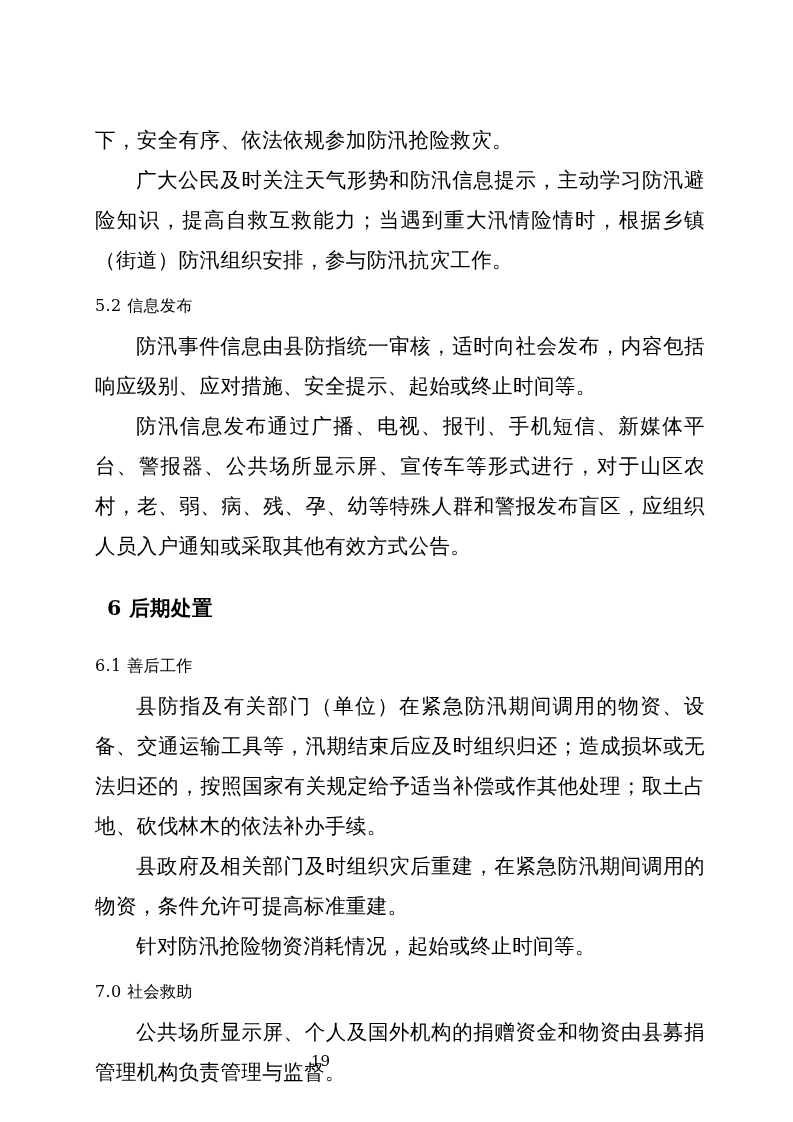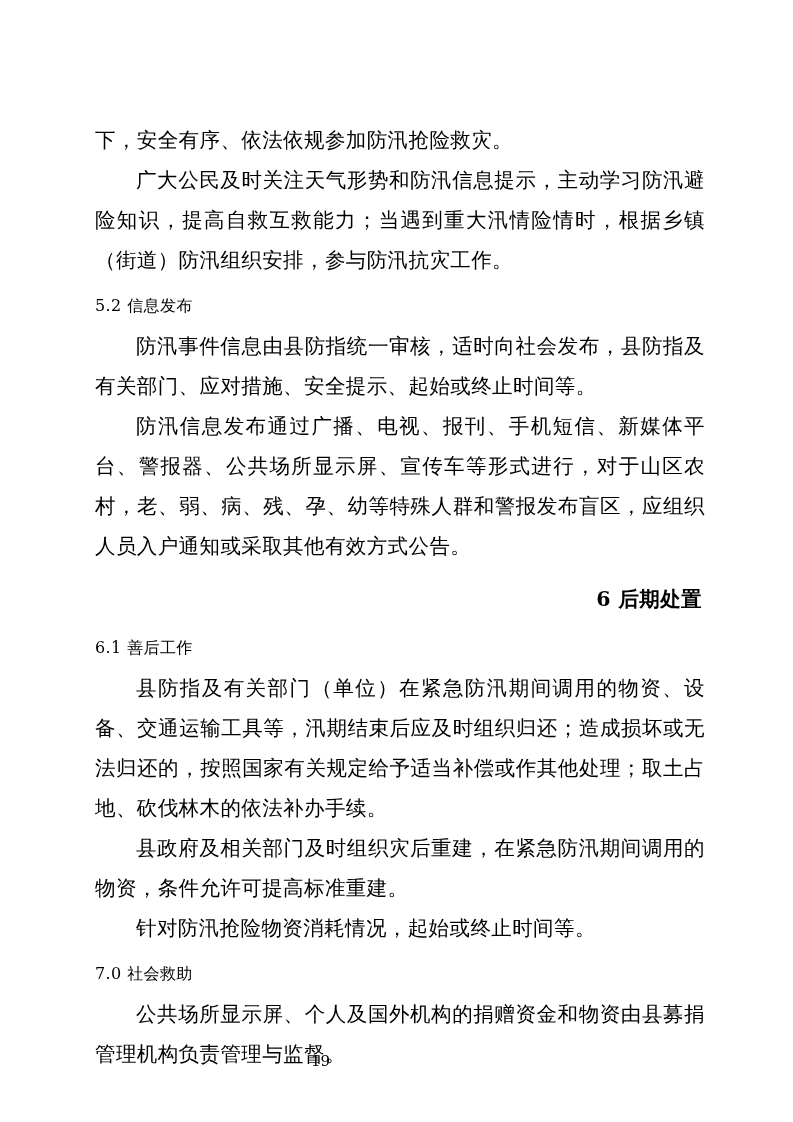--- a/index.html
+++ b/index.html
@@ -32,26 +32,25 @@
     font-size: 20.5px;
     line-height: 40px;
     text-align: justify;
     text-justify: inter-ideograph;
     letter-spacing: 0.4px;
   }
   p.indent {
     text-indent: 41px;
   }
   h2.heading {
-    margin: 3px;
+    margin: 12px;
     font-size: 20.5px;
     line-height: 40px;
     font-weight: bold;
     letter-spacing: 0.4px;
-    text-align: right;
   }
   h3.subheading {
     margin: 0;
     font-size: 16px;
     line-height: 40px;
     font-weight: normal;
     letter-spacing: 0.4px;
   }
   .gap-sm { height: 6px; }
   .gap-md { height: 10px; }
@@ -74,21 +73,21 @@
   <div class="doc-body">
 
     <p class="para">下，安全有序、依法依规参加防汛抢险救灾。</p>
 
     <p class="para indent">广大公民及时关注天气形势和防汛信息提示，主动学习防汛避险知识，提高自救互救能力；当遇到重大汛情险情时，根据乡镇（街道）防汛组织安排，参与防汛抗灾工作。</p>
 
     <div class="gap-sm"></div>
 
     <h3 class="subheading">5.2 信息发布</h3>
 
-    <p class="para indent">防汛事件信息由县防指统一审核，适时向社会发布，县防指及有关部门、应对措施、安全提示、起始或终止时间等。</p>
+    <p class="para indent">防汛事件信息由县防指统一审核，适时向社会发布，内容包括响应级别、应对措施、安全提示、起始或终止时间等。</p>
 
     <p class="para indent">防汛信息发布通过广播、电视、报刊、手机短信、新媒体平台、警报器、公共场所显示屏、宣传车等形式进行，对于山区农村，老、弱、病、残、孕、幼等特殊人群和警报发布盲区，应组织人员入户通知或采取其他有效方式公告。</p>
 
     <div class="gap-md"></div>
 
     <h2 class="heading">6 后期处置</h2>
 
     <div class="gap-sm"></div>
 
     <h3 class="subheading">6.1 善后工作</h3>

